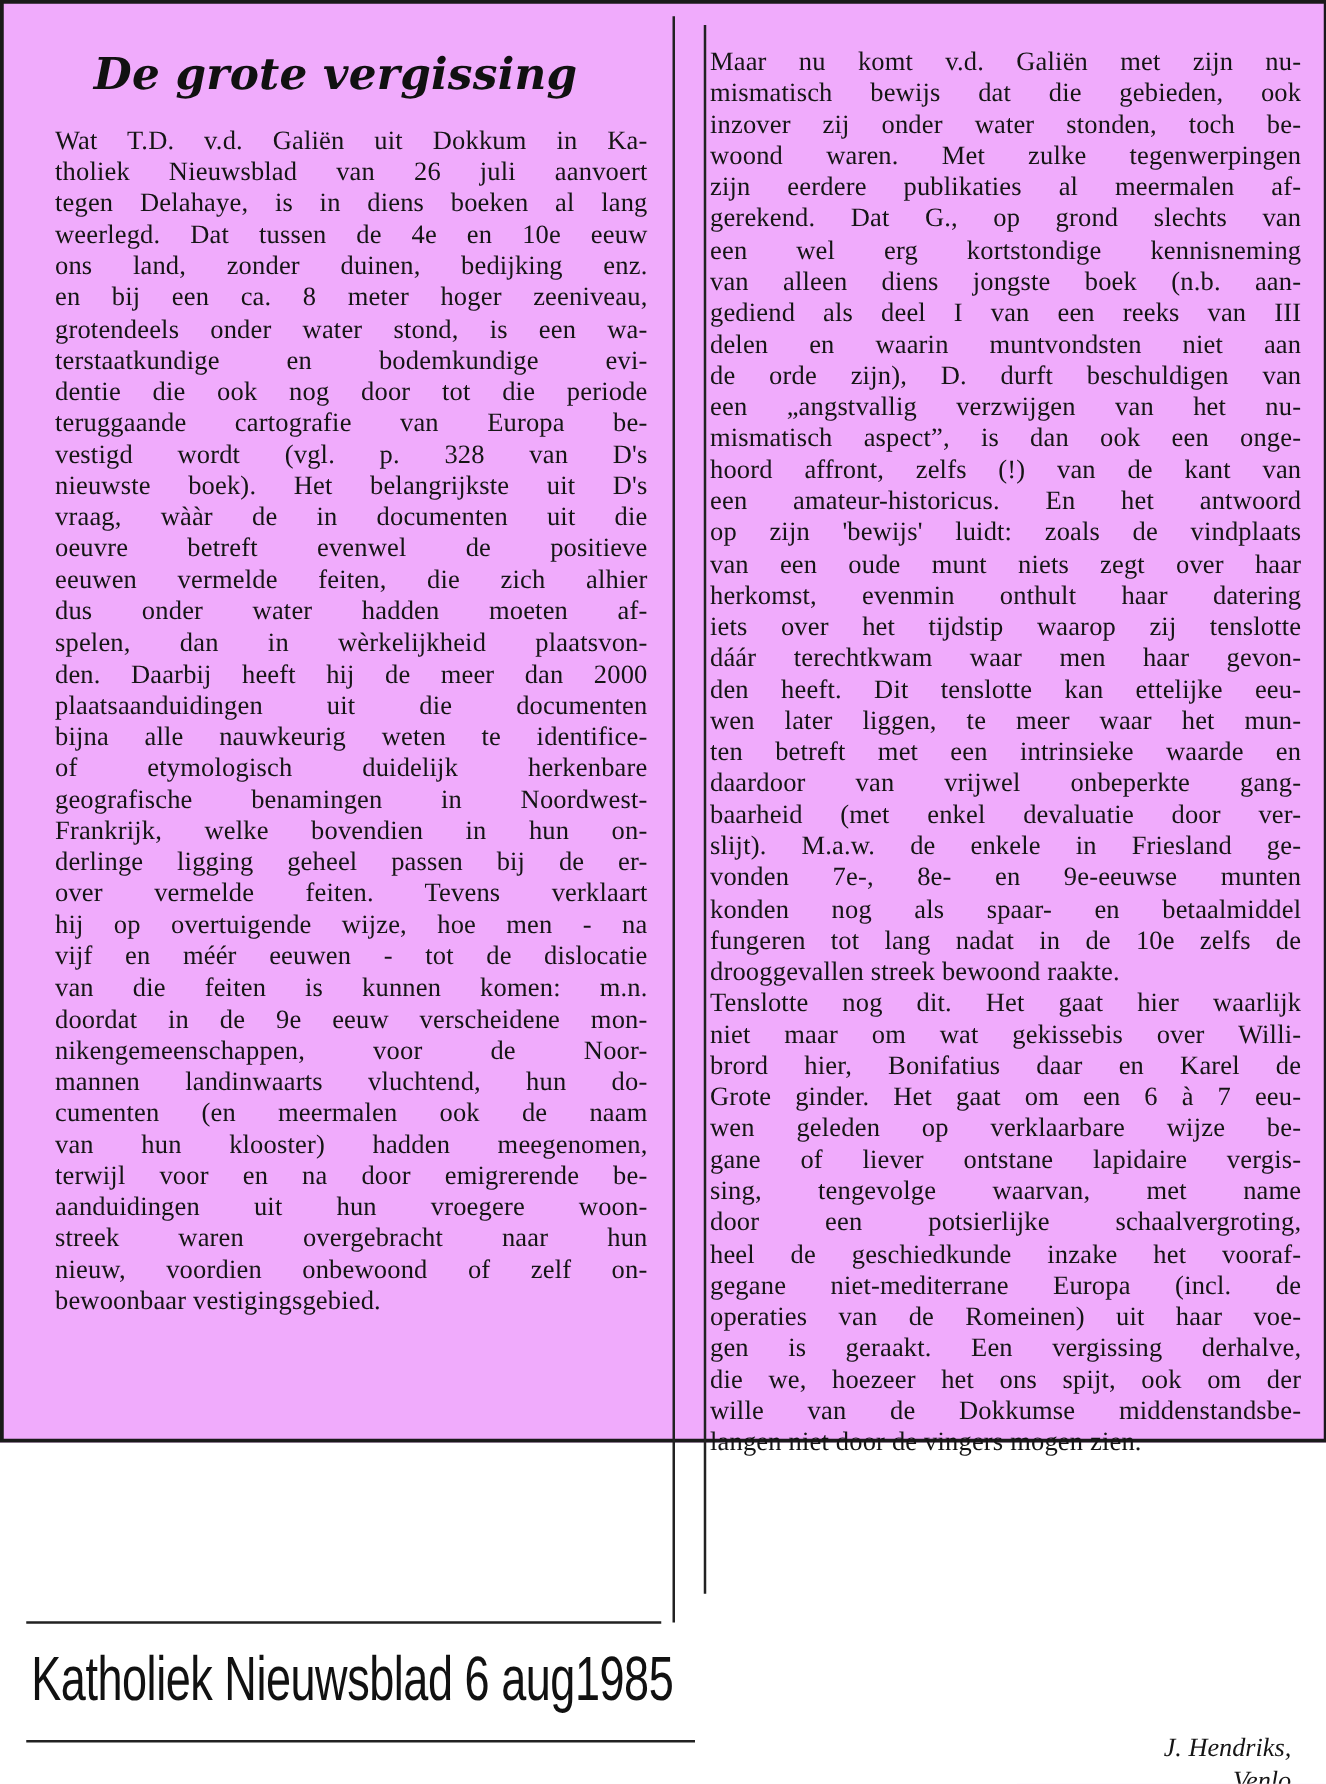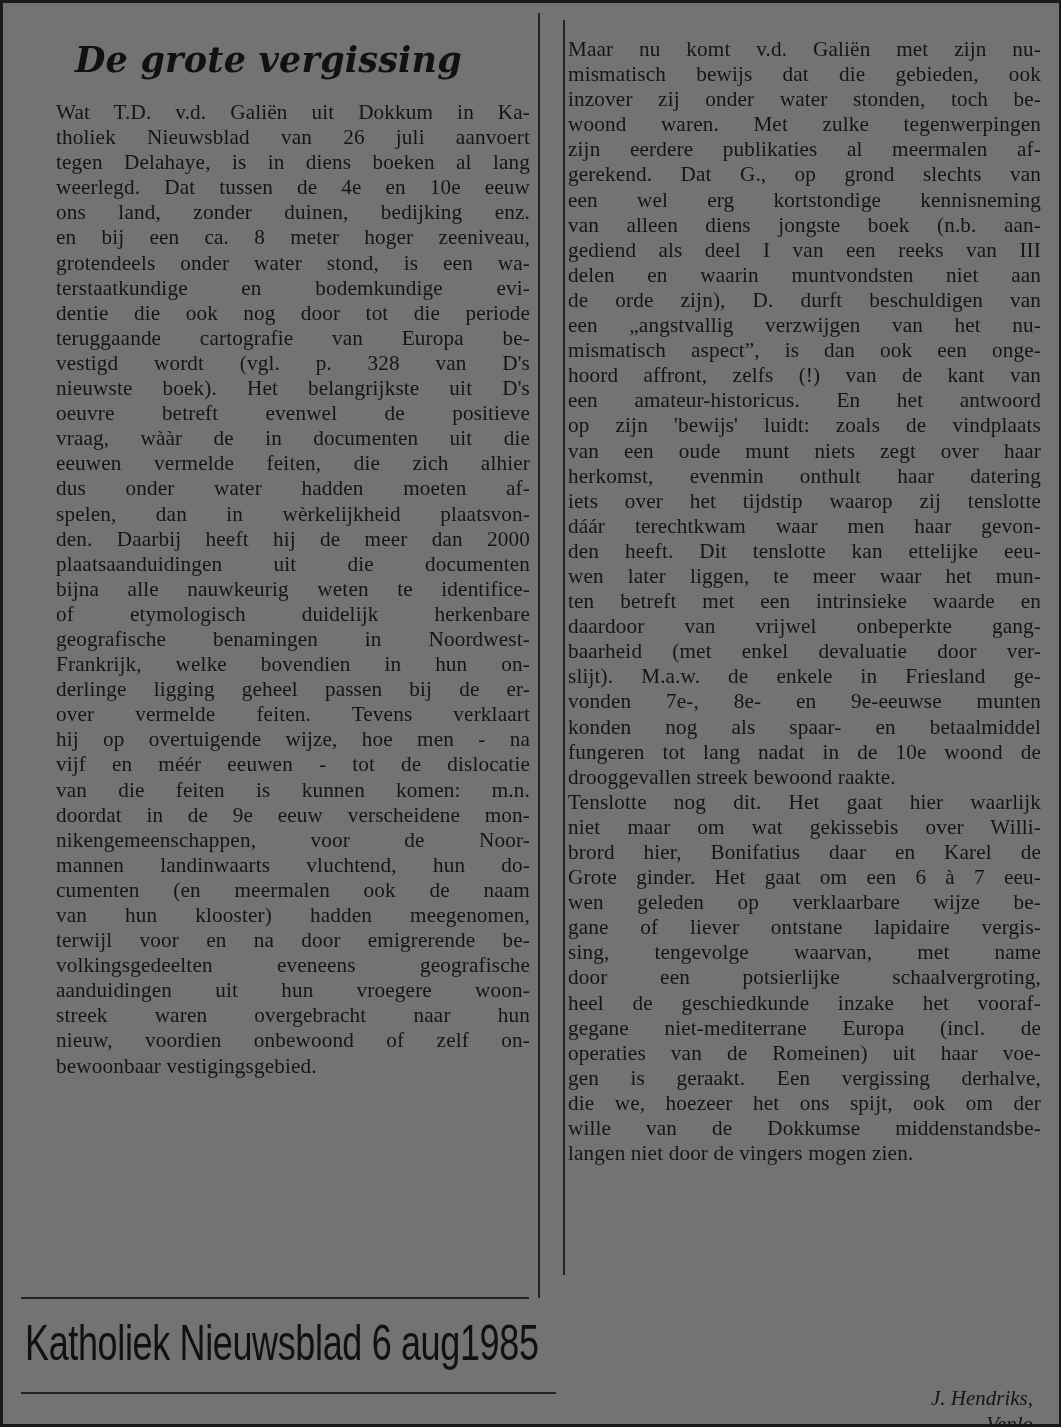--- a/index.html
+++ b/index.html
@@ -1,35 +1,35 @@
 <!DOCTYPE html>
 <html><head>
 <meta charset="utf-8">
 <style>
   html, body { margin: 0; padding: 0; background: #fff; }
   body { width: 1061px; height: 1427px; position: relative; overflow: hidden; }
   .frame {
-    position: absolute; left: 0; top: 0; width: 1061px; height: 1427px;
+    position: absolute; left: 0; top: 0; width: 1061px; height: 1154px;
     box-sizing: border-box; border: 3px solid #1a1a1a; border-right-width: 2px; border-bottom-width: 3px;
-    background: #737373;
+    background: #f0abfc;
   }
   .title {
     position: absolute; left: 72px; top: 36px; width: 400px;
     font-family: "DejaVu Serif", serif; font-style: italic; font-weight: bold;
     font-size: 35px; color: #111; letter-spacing: 0.2px; white-space: nowrap;
   }
   .col {
     position: absolute;
     font-family: "Liberation Serif", serif; 
     font-size: 21.2px; line-height: 25.1px; color: #151515;
     text-align: justify; letter-spacing: 0.15px;
   }
   .col .line { display: block; white-space: nowrap; text-align-last: justify; text-align: justify; }
   .col .line.last { text-align-last: left; }
-  #col-left { left: 53px; top: 97px; width: 474px; }
+  #col-left { left: 41px; top: 97px; width: 474px; }
   #col-right { left: 565px; top: 34px; width: 473px; }
   .vrule1 { position: absolute; left: 535px; top: 10px; width: 2px; height: 1285px; background: #222; }
   .vrule2 { position: absolute; left: 560px; top: 17px; width: 2px; height: 1255px; background: #222; }
   .hrule-top { position: absolute; left: 18px; top: 1294px; width: 508px; height: 2px; background: #222; }
   .hrule-bot { position: absolute; left: 18px; top: 1389px; width: 535px; height: 2px; background: #222; }
   .source {
     position: absolute; left: 22px; top: 1310px;
     font-family: "Liberation Sans", sans-serif; font-size: 50px; line-height: 60px;
     color: #111; transform: scaleX(0.72); transform-origin: left top; white-space: nowrap;
     letter-spacing: -0.5px;
@@ -51,43 +51,42 @@
       <span class="line">tegen Delahaye, is in diens boeken al lang</span>
       <span class="line">weerlegd. Dat tussen de 4e en 10e eeuw</span>
       <span class="line">ons land, zonder duinen, bedijking enz.</span>
       <span class="line">en bij een ca. 8 meter hoger zeeniveau,</span>
       <span class="line">grotendeels onder water stond, is een wa-</span>
       <span class="line">terstaatkundige en bodemkundige evi-</span>
       <span class="line">dentie die ook nog door tot die periode</span>
       <span class="line">teruggaande cartografie van Europa be-</span>
       <span class="line">vestigd wordt (vgl. p. 328 van D's</span>
       <span class="line">nieuwste boek). Het belangrijkste uit D's</span>
+      <span class="line">vraag, wààr de in documenten uit die</span>
       <span class="line">oeuvre betreft evenwel de positieve</span>
-      <span class="line">vraag, wààr de in documenten uit die</span>
       <span class="line">eeuwen vermelde feiten, die zich alhier</span>
       <span class="line">dus onder water hadden moeten af-</span>
       <span class="line">spelen, dan in wèrkelijkheid plaatsvon-</span>
       <span class="line">den. Daarbij heeft hij de meer dan 2000</span>
       <span class="line">plaatsaanduidingen uit die documenten</span>
       <span class="line">bijna alle nauwkeurig weten te identifice-</span>
       <span class="line">of etymologisch duidelijk herkenbare</span>
       <span class="line">geografische benamingen in Noordwest-</span>
       <span class="line">Frankrijk, welke bovendien in hun on-</span>
       <span class="line">derlinge ligging geheel passen bij de er-</span>
       <span class="line">over vermelde feiten. Tevens verklaart</span>
       <span class="line">hij op overtuigende wijze, hoe men - na</span>
       <span class="line">vijf en méér eeuwen - tot de dislocatie</span>
       <span class="line">van die feiten is kunnen komen: m.n.</span>
       <span class="line">doordat in de 9e eeuw verscheidene mon-</span>
       <span class="line">nikengemeenschappen, voor de Noor-</span>
       <span class="line">mannen landinwaarts vluchtend, hun do-</span>
       <span class="line">cumenten (en meermalen ook de naam</span>
       <span class="line">van hun klooster) hadden meegenomen,</span>
       <span class="line">terwijl voor en na door emigrerende be-</span>
-      <span class="line">volkingsgedeelten eveneens geografische</span>
       <span class="line">aanduidingen uit hun vroegere woon-</span>
       <span class="line">streek waren overgebracht naar hun</span>
       <span class="line">nieuw, voordien onbewoond of zelf on-</span>
       <span class="line last">bewoonbaar vestigingsgebied.</span>
     </div>
 
   <div class="vrule1"></div>
   <div class="vrule2"></div>
 
   <div class="col" id="col-right">
@@ -112,21 +111,21 @@
       <span class="line">iets over het tijdstip waarop zij tenslotte</span>
       <span class="line">dáár terechtkwam waar men haar gevon-</span>
       <span class="line">den heeft. Dit tenslotte kan ettelijke eeu-</span>
       <span class="line">wen later liggen, te meer waar het mun-</span>
       <span class="line">ten betreft met een intrinsieke waarde en</span>
       <span class="line">daardoor van vrijwel onbeperkte gang-</span>
       <span class="line">baarheid (met enkel devaluatie door ver-</span>
       <span class="line">slijt). M.a.w. de enkele in Friesland ge-</span>
       <span class="line">vonden 7e-, 8e- en 9e-eeuwse munten</span>
       <span class="line">konden nog als spaar- en betaalmiddel</span>
-      <span class="line">fungeren tot lang nadat in de 10e woond de</span>
+      <span class="line">fungeren tot lang nadat in de 10e zelfs de</span>
       <span class="line last">drooggevallen streek bewoond raakte.</span>
       <span class="line">Tenslotte nog dit. Het gaat hier waarlijk</span>
       <span class="line">niet maar om wat gekissebis over Willi-</span>
       <span class="line">brord hier, Bonifatius daar en Karel de</span>
       <span class="line">Grote ginder. Het gaat om een 6 à 7 eeu-</span>
       <span class="line">wen geleden op verklaarbare wijze be-</span>
       <span class="line">gane of liever ontstane lapidaire vergis-</span>
       <span class="line">sing, tengevolge waarvan, met name</span>
       <span class="line">door een potsierlijke schaalvergroting,</span>
       <span class="line">heel de geschiedkunde inzake het vooraf-</span>

